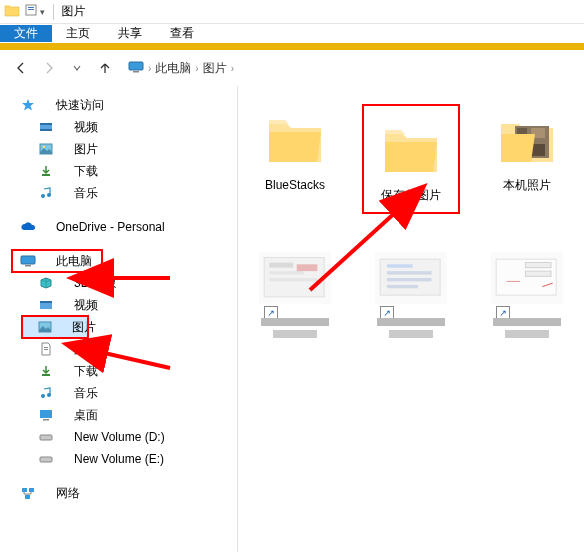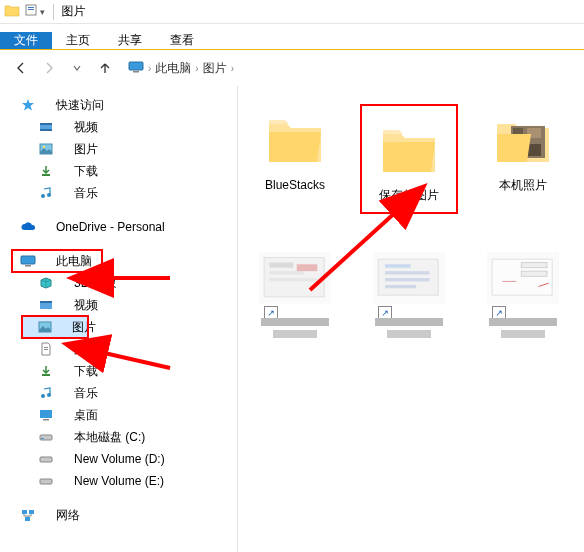--- a/index.html
+++ b/index.html
@@ -4,21 +4,21 @@
 <style>
 * { box-sizing: border-box; margin: 0; padding: 0; font-family: "Microsoft YaHei", "Segoe UI", sans-serif; }
 body { width: 584px; height: 552px; background: #fff; font-size: 12px; color: #000; position: relative; overflow: hidden; }
 
 .titlebar { height: 24px; display: flex; align-items: center; padding: 0 4px; gap: 4px; border-bottom: 1px solid #e5e5e5; }
 .titlebar .folder-ico { width: 16px; height: 14px; }
 .titlebar .qat { display: flex; gap: 2px; align-items: center; }
 .titlebar .sep { width: 1px; height: 16px; background: #ccc; margin: 0 4px; }
 .titlebar .dd { font-size: 9px; color: #555; }
 
-.menubar { height: 26px; display: flex; align-items: flex-end; border-bottom: 1px solid #eab308; }
+.menubar { height: 26px; display: flex; align-items: center; border-bottom: 7px solid #eab308; }
 .menubar .tab { padding: 0 14px; display: flex; align-items: center; font-size: 12px; cursor: default; }
 .menubar .tab.file { background: #1979ca; color: #fff; }
 .menubar .tab.normal { color: #000000; }
 
 .addrbar { height: 36px; display: flex; align-items: center; padding: 6px 10px; gap: 6px; }
 .navbtn { width: 22px; height: 22px; display: flex; align-items: center; justify-content: center; color: #666; }
 .navbtn.en { color: #333; }
 .navbtn svg { width: 14px; height: 14px; }
 .navbtn.small svg { width: 10px; height: 10px; }
 .crumbs { display: flex; align-items: center; gap: 2px; color: #333; margin-left: 6px; }
@@ -29,21 +29,21 @@
 .tree { width: 238px; border-right: 1px solid #e1e1e1; padding: 8px 0; overflow: hidden; }
 .tree .node { height: 22px; display: flex; align-items: center; padding-left: 20px; gap: 20px; white-space: nowrap; }
 .tree .node.sub { padding-left: 38px; }
 .tree .node.sel { background: #cde8ff; }
 .tree .node .ico { width: 16px; height: 16px; display: flex; align-items: center; justify-content: center; }
 .tree .node .lbl { font-size: 12px; }
 .tree .gap { height: 12px; }
 .redbox { outline: 2px solid #ff0000; outline-offset: -1px; }
 .redbox2 { outline: 2px solid #ff0000; }
 
-.items { flex: 1; padding: 20px 10px; display: flex; flex-wrap: wrap; gap: 2px 20px; align-content: flex-start; }
+.items { flex: 1; padding: 20px 10px; display: flex; flex-wrap: wrap; gap: 2px 20px; align-content: flex-start; justify-content: space-between; }
 .item { width: 94px; display: flex; flex-direction: column; align-items: center; position: relative; }
 .item .thumb { width: 72px; height: 68px; display: flex; align-items: center; justify-content: center; }
 .item .cap { font-size: 12px; text-align: center; margin-top: 4px; line-height: 1.2; max-width: 88px; word-break: break-all; }
 .item .pixelthumb { width: 84px; height: 60px; }
 
 .folder-svg { width: 60px; height: 52px; }
 .shortcut-overlay { position: absolute; left: 16px; bottom: 26px; width: 14px; height: 14px; background: #fff; border: 1px solid #888; display: flex; align-items: center; justify-content: center; font-size: 9px; color: #1a5fb4; }
 
 .arrow { position: absolute; pointer-events: none; }
 
@@ -249,29 +249,20 @@
             <rect x="1" y="2" width="12" height="8" fill="#3a9bdc"></rect>
             <rect x="4" y="11" width="6" height="1.5" fill="#888"></rect>
           </svg>
         </span>
       <span class="lbl">桌面</span>
     </div>
     <div class="node sub">
       <span class="ico">
           <svg width="14" height="14" viewBox="0 0 14 14">
             <rect x="1" y="5" width="12" height="5" rx="1" fill="#c8c8c8" stroke="#888"></rect>
-            <rect x="2" y="8" width="3" height="1" fill="#3a9bdc"></rect>
-          </svg>
-        </span>
-      <span class="lbl">本地磁盘 (C:)</span>
-    </div>
-    <div class="node sub">
-      <span class="ico">
-          <svg width="14" height="14" viewBox="0 0 14 14">
-            <rect x="1" y="5" width="12" height="5" rx="1" fill="#c8c8c8" stroke="#888"></rect>
           </svg>
         </span>
       <span class="lbl">New Volume (D:)</span>
     </div>
     <div class="node sub">
       <span class="ico">
           <svg width="14" height="14" viewBox="0 0 14 14">
             <rect x="1" y="5" width="12" height="5" rx="1" fill="#c8c8c8" stroke="#888"></rect>
           </svg>
         </span>

